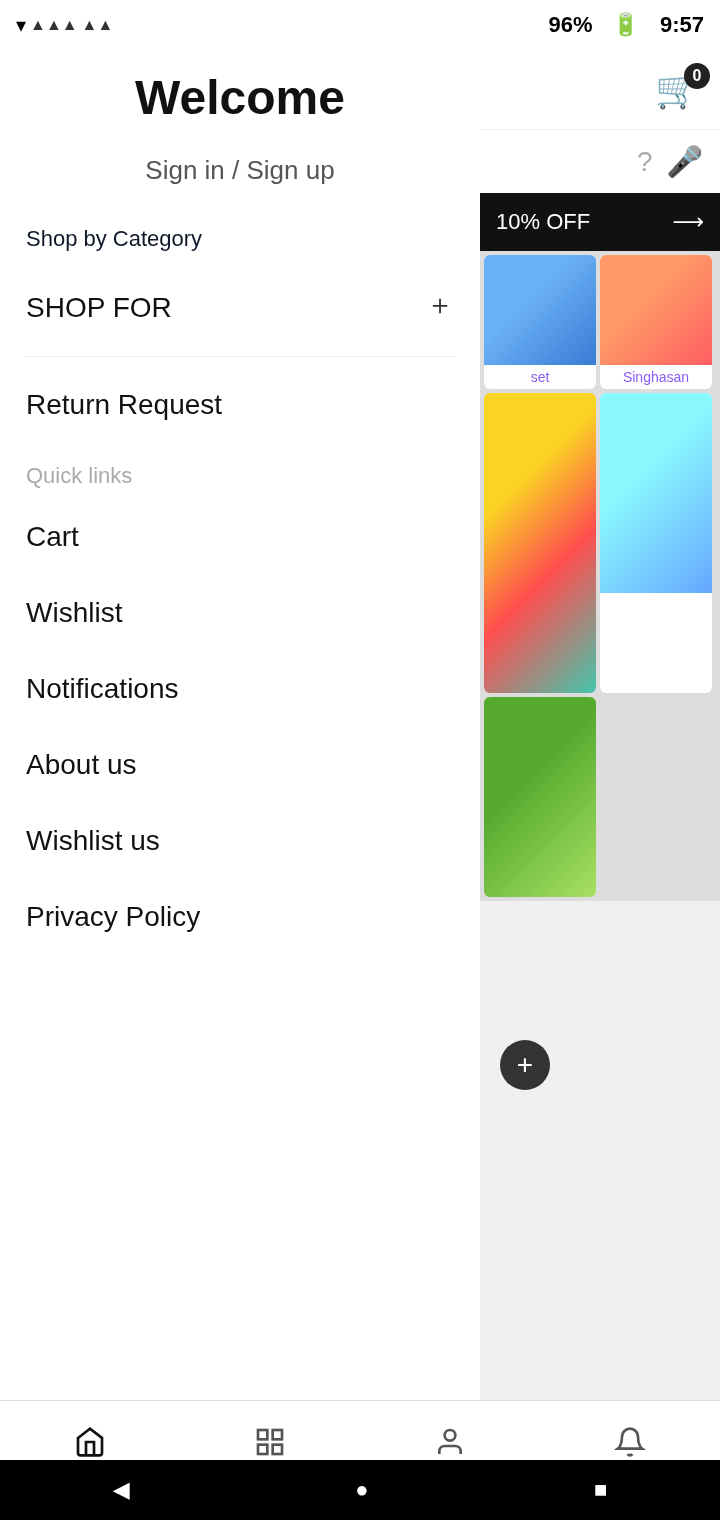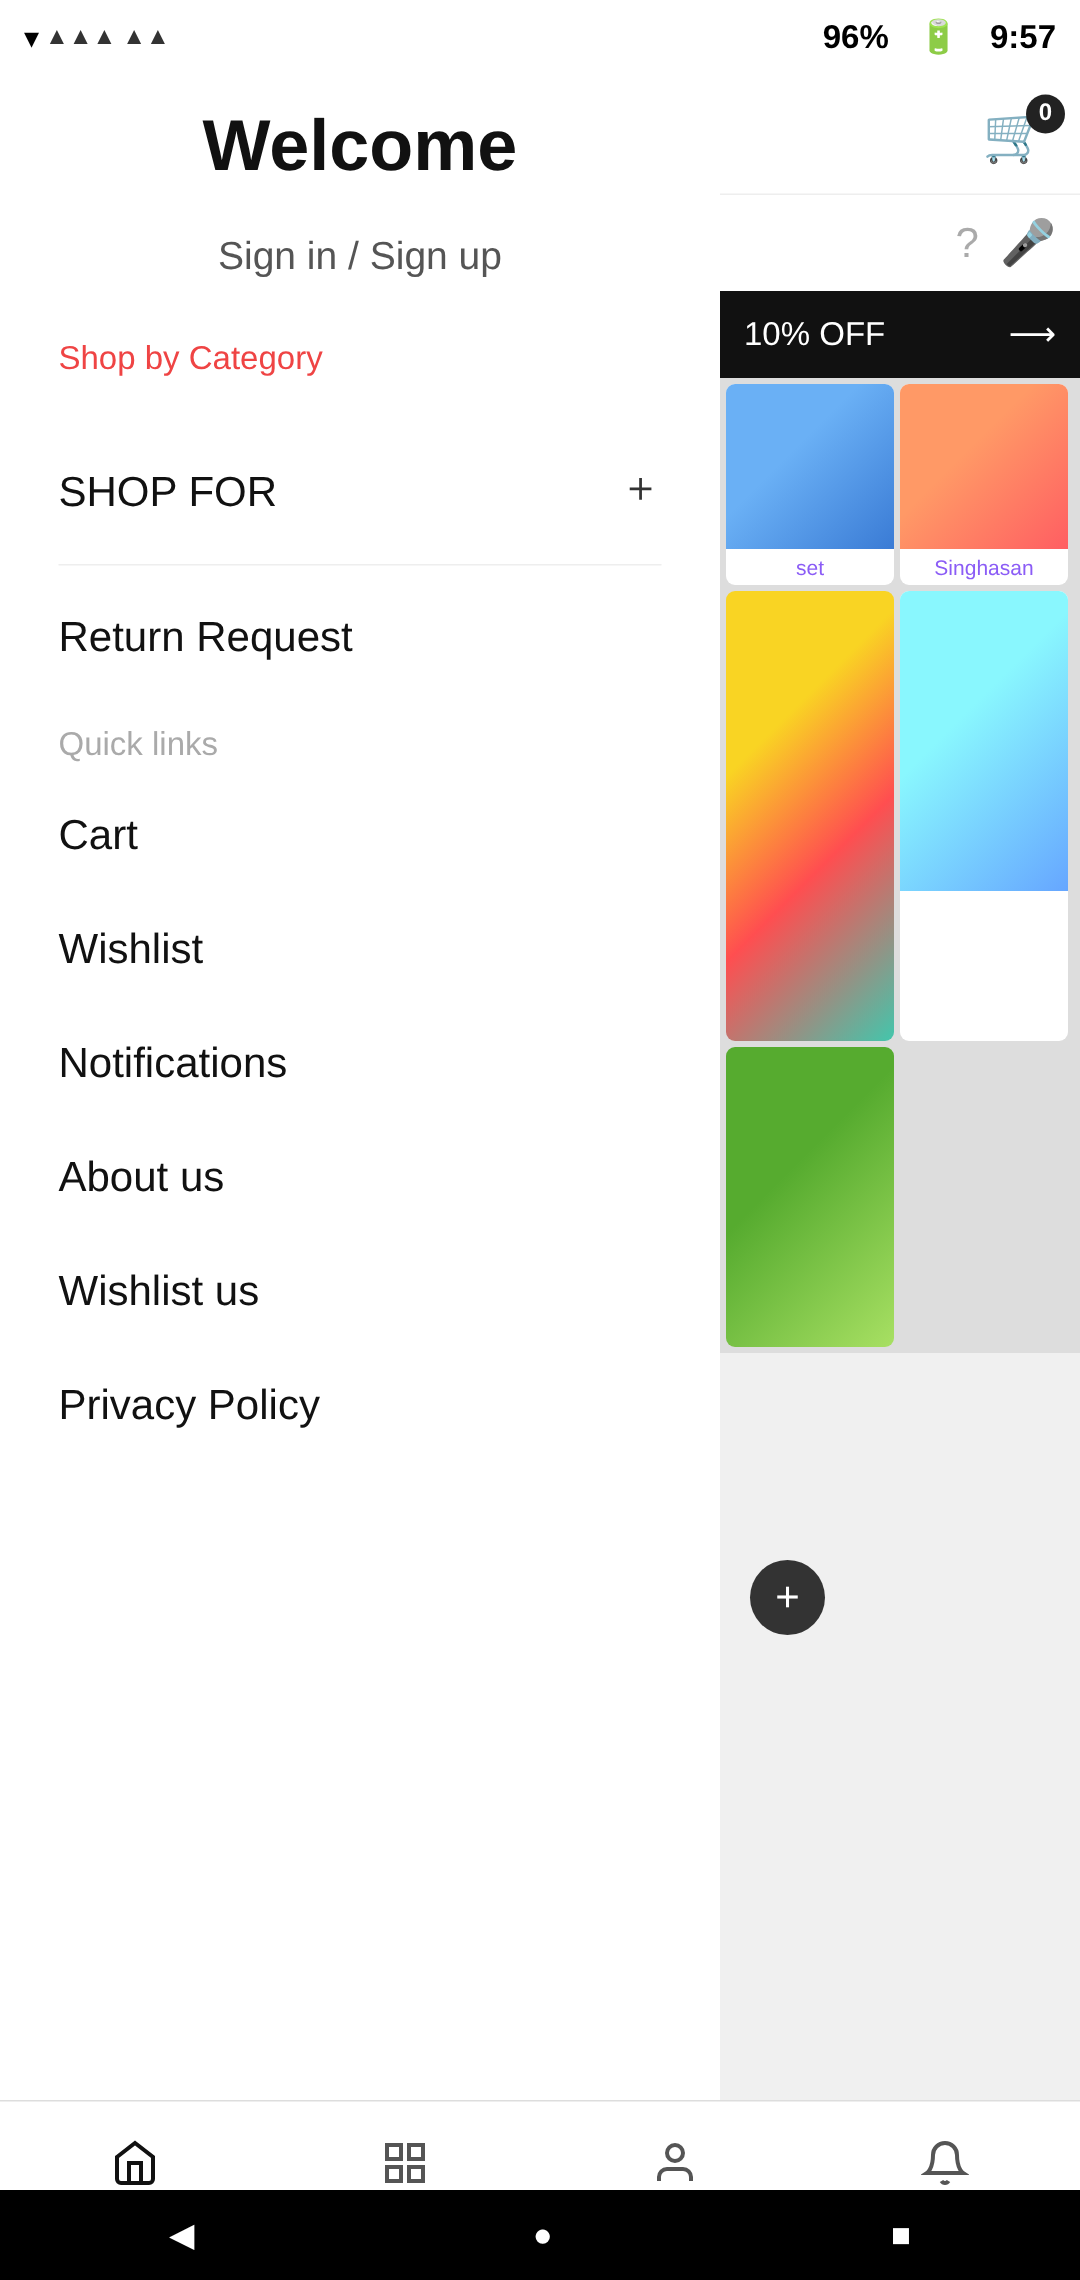--- a/index.html
+++ b/index.html
@@ -47,41 +47,41 @@
       height: 1420px;
       position: relative;
     }
 
     
     .sidebar {
       width: 480px;
       height: 100%;
       background: #fff;
       z-index: 50;
-      padding: 20px 39px;
+      padding: 20px 26px;
       overflow-y: auto;
       flex-shrink: 0;
     }
     .sidebar-welcome {
       font-size: 48px;
       font-weight: 700;
       color: #111;
       margin-bottom: 30px;
       text-align: center;
     }
     .sidebar-signin {
       font-size: 26px;
       color: #555;
       text-align: center;
       margin-bottom: 40px;
     }
     .sidebar-section-label {
       font-size: 22px;
-      color: #ef4444;
-      margin-bottom: 32px;
+      color: #0f172a;
+      margin-bottom: 12px;
     }
     .sidebar-item {
       display: flex;
       align-items: flex-end;
       justify-content: space-between;
       padding: 22px 0;
       border-bottom: none;
       cursor: pointer;
     }
     .sidebar-item-label {

